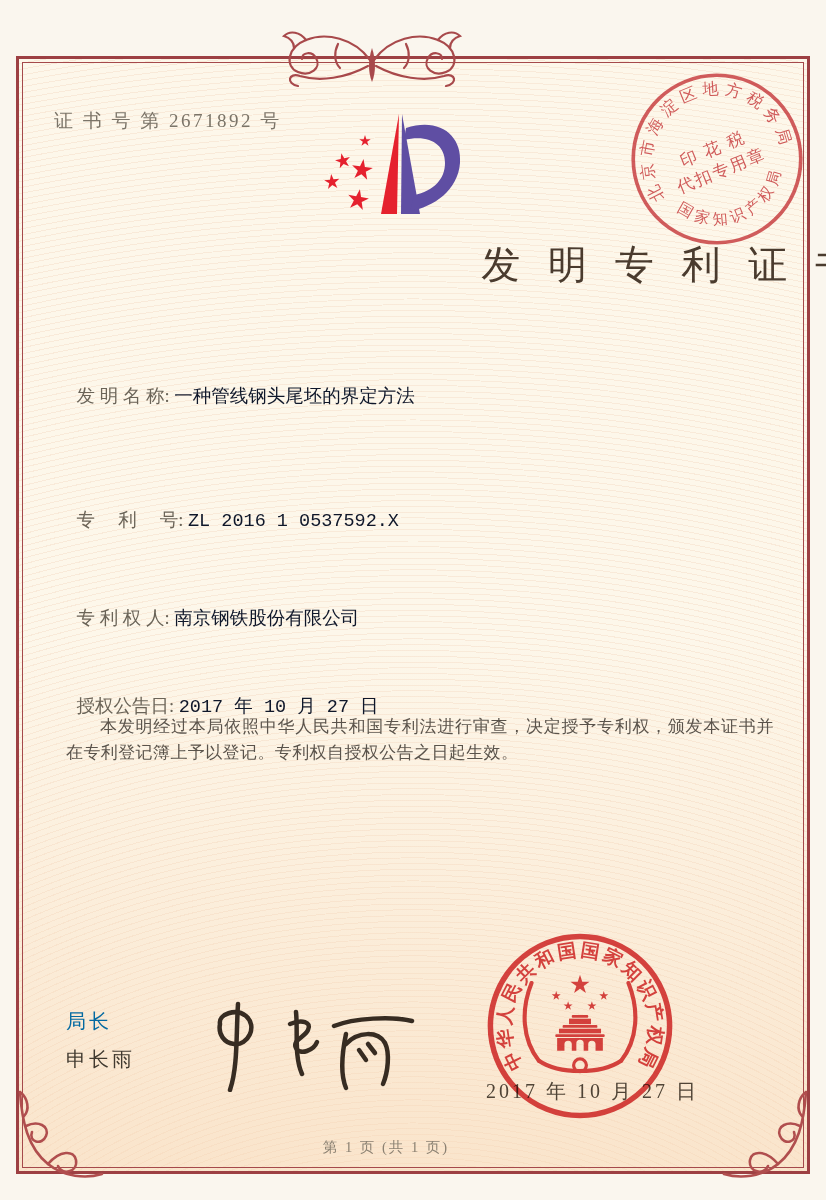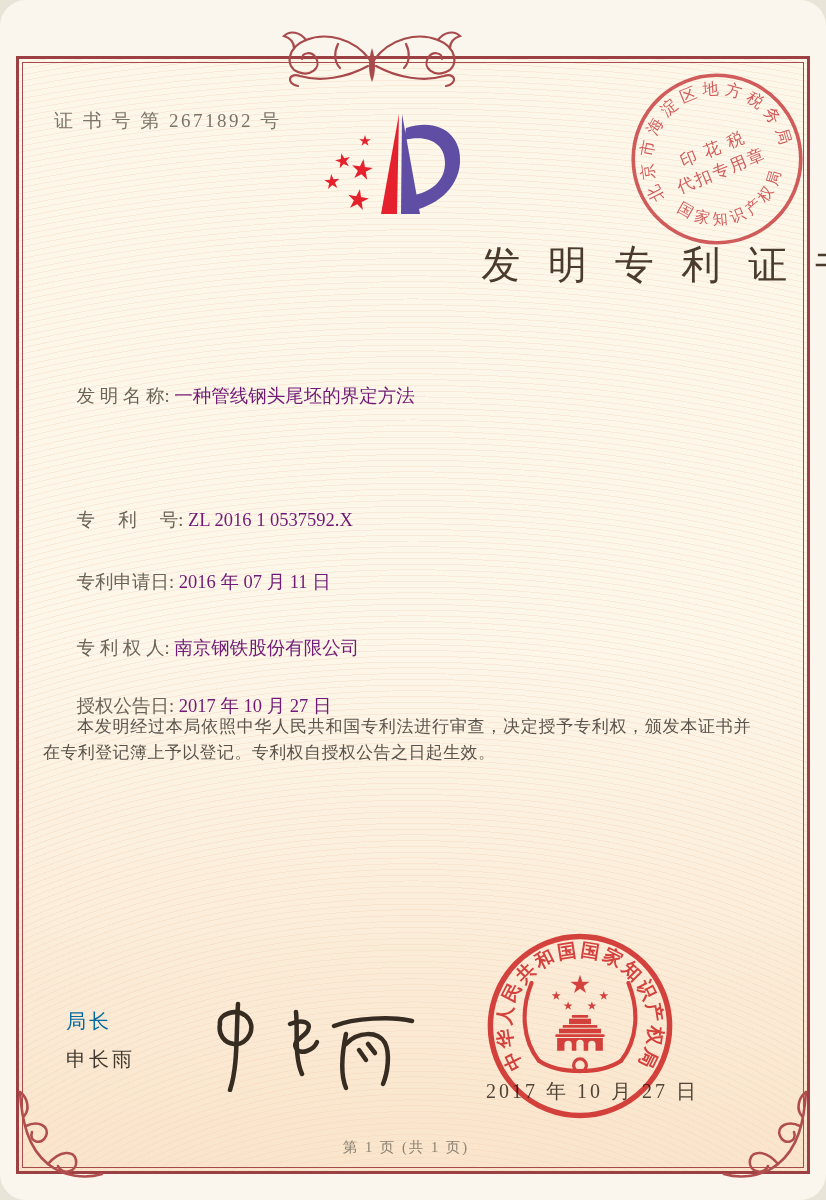--- a/index.html
+++ b/index.html
@@ -6,21 +6,20 @@
   body{
     font-family:"Liberation Serif","DejaVu Serif",serif;
     background:#e9e4d8;
   }
   .page{
     position:relative;
     width:826px;height:1200px;
     margin:0 auto;
     background:#faf6ee;
     overflow:hidden;
-    border-radius:26px;
   }
   
   .frame{
     position:absolute;left:16px;top:56px;width:788px;height:1112px;
     border:3px solid #9d4043;
     background:
       linear-gradient(180deg, rgba(252,246,233,0) 52%, rgba(247,213,178,0.55) 100%),
       repeating-radial-gradient(120% 70% at 50% 132%, rgba(226,158,118,0.15) 0 1.2px, rgba(252,248,238,0) 1.2px 7px),
       #fdf7ea;
   }
@@ -33,42 +32,42 @@
   .cert-no{
     left:54px;top:108px;
     font-size:19px;letter-spacing:2.5px;color:#7b7468;
     white-space:pre;
   }
   .title{
     left:0;width:100%;top:238px;text-align:right;
     font-size:39px;color:#4a3b2e;letter-spacing:9px;white-space:pre;margin-left:37px;
   }
   .field-row{left:58px;width:710px;font-size:18.5px;color:#6b6458;white-space:pre;}
-  .field-row .field-value{color:#701a75;}
+  .field-row .field-value{color:#0f172a;font-family:Liberation Mono, monospace;}
   .body-text{
-    left:43px;top:714px;width:708px;
+    left:66px;top:714px;width:708px;
     font-size:17px;line-height:1.5;color:#5a534b;
     text-align:justify;letter-spacing:0.4px;
   }
   .body-text p{margin:0;text-indent:2em;}
   .signer-title{left:66px;top:1008px;font-size:20px;color:#0369a1;letter-spacing:3px;
     font-family:"Liberation Sans","DejaVu Sans",sans-serif;}
   .signer-name{left:66px;top:1046px;font-size:20px;color:#413a30;letter-spacing:3px;
     font-family:Liberation Mono, monospace;}
   .signature-svg{left:196px;top:992px;}
   .seal-svg{left:484px;top:930px;mix-blend-mode:multiply;}
   .tax-stamp-svg{left:628px;top:70px;mix-blend-mode:multiply;}
   .seal-date{
     left:486px;top:1078px;
     font-size:20px;letter-spacing:3px;color:#514b42;white-space:pre;
     mix-blend-mode:multiply;z-index:5;
   }
   .footer{
-    left:8px;top:1138px;width:740px;text-align:center;
-    font-size:14.5px;color:#8b8172;letter-spacing:2px;white-space:pre;padding-left:28px;
+    left:16px;top:1138px;width:740px;text-align:center;
+    font-size:14.5px;color:#8b8172;letter-spacing:2px;white-space:pre;
   }
   .ornament{pointer-events:none;}
   svg text{font-family:"Liberation Serif","DejaVu Serif",serif;}
 </style>
 </head>
 <body>
 
 <svg width="0" height="0" style="position:absolute" aria-hidden="true">
   <defs>
     <polygon id="star5" points="0,-1 0.225,-0.309 0.951,-0.309 0.363,0.118 0.588,0.809 0,0.382 -0.588,0.809 -0.363,0.118 -0.951,-0.309 -0.225,-0.309"></polygon>
@@ -147,24 +146,21 @@
   </svg>
 
   <div class="abs title">发 明 专 利 证 书</div>
 
   <div class="abs field-row" style="top:362px">
     <span class="field-label">发 明 名 称: </span><span class="field-value">一种管线钢头尾坯的界定方法</span>
   </div>
   <div class="abs field-row" style="top:486px">
     <span class="field-label">专　 利　 号: </span><span class="field-value">ZL 2016 1 0537592.X</span>
   </div>
-  <div class="abs field-row" style="top:548px">
-    <span class="field-label">专利申请日: </span><span class="field-value">2016 年 07 月 11 日</span>
-  </div>
-  <div class="abs field-row" style="top:614px">
+  <div class="abs field-row" style="top:584px">
     <span class="field-label">专 利 权 人: </span><span class="field-value">南京钢铁股份有限公司</span>
   </div>
   <div class="abs field-row" style="top:672px">
     <span class="field-label">授权公告日: </span><span class="field-value">2017 年 10 月 27 日</span>
   </div>
 
   <div class="abs body-text">
     <p>本发明经过本局依照中华人民共和国专利法进行审查，决定授予专利权，颁发本证书并在专利登记簿上予以登记。专利权自授权公告之日起生效。</p>
   </div>
 

